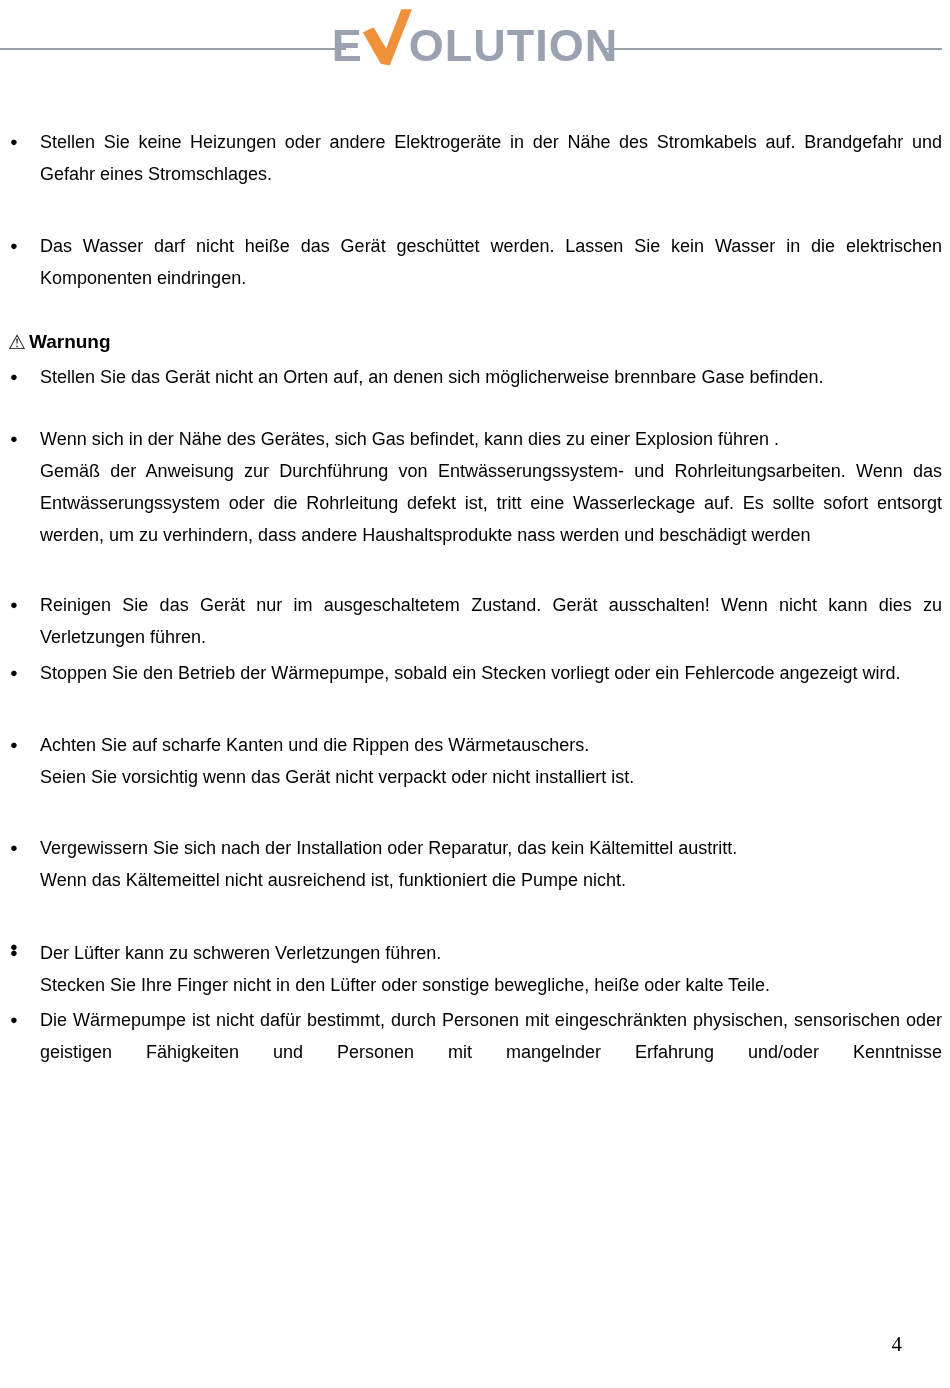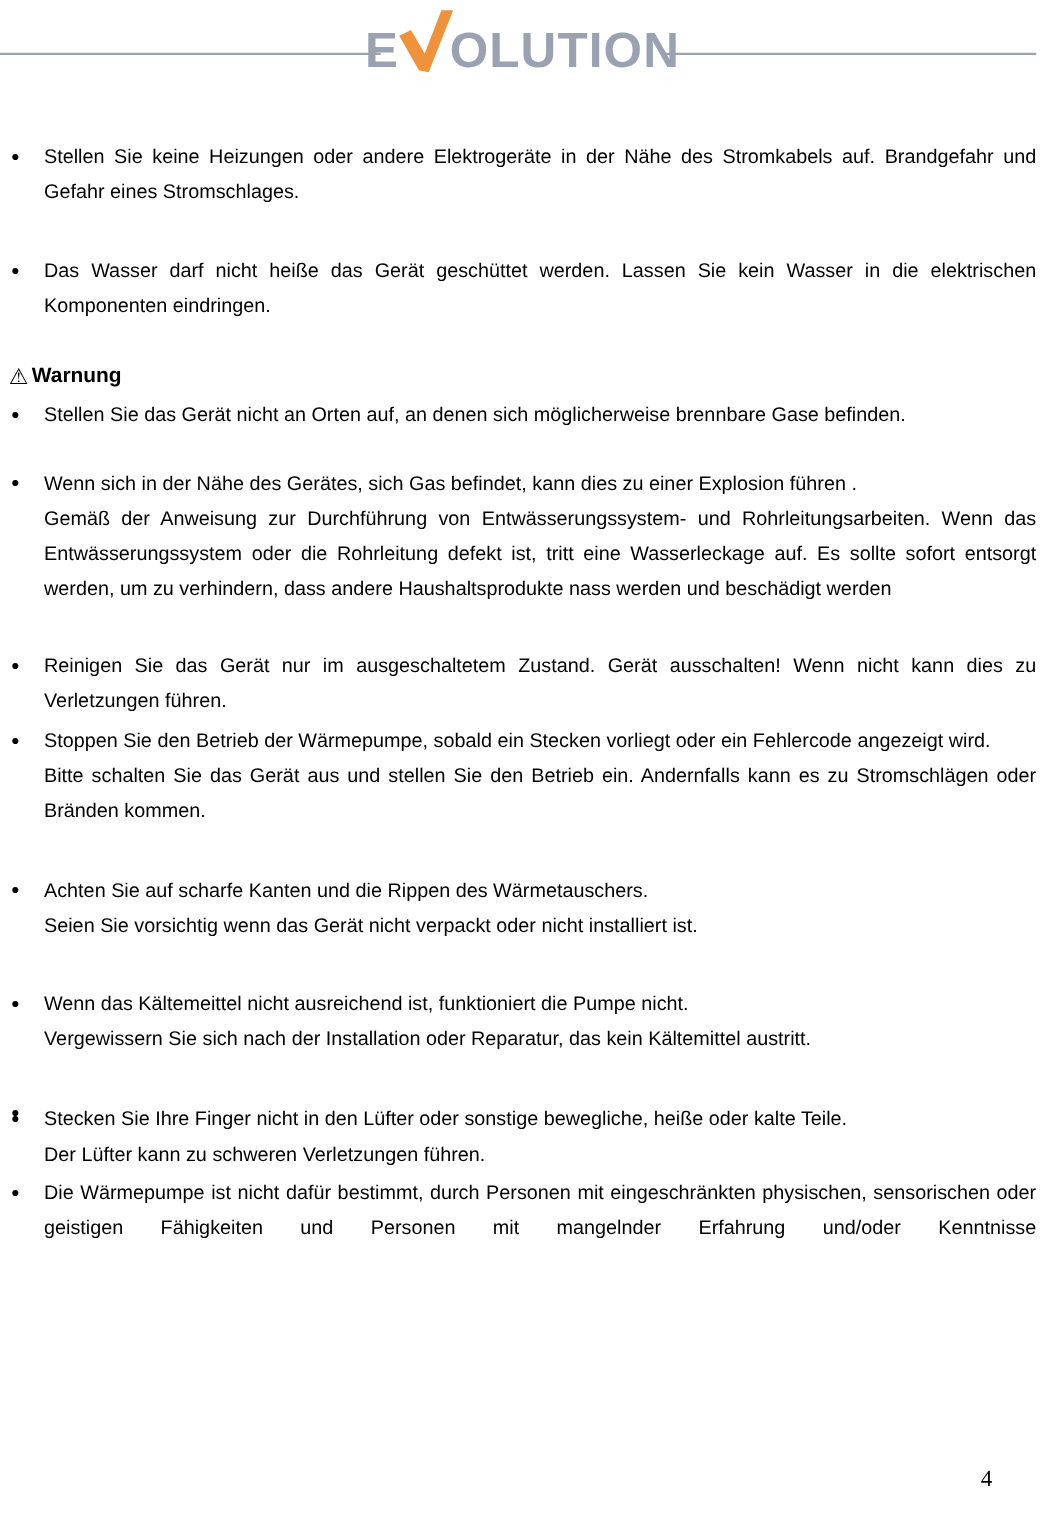--- a/index.html
+++ b/index.html
@@ -95,43 +95,42 @@
   </div>
 
   <div class="item" style="margin-top:38px">
     <span class="bullet">●</span>
     <span class="block b">Reinigen Sie das Gerät nur im ausgeschaltetem Zustand. Gerät ausschalten! Wenn nicht kann dies zu Verletzungen führen.</span>
   </div>
 
   <div class="item" style="margin-top:4px">
     <span class="bullet">●</span>
     <span class="block b">Stoppen Sie den Betrieb der Wärmepumpe, sobald ein Stecken vorliegt oder ein Fehlercode angezeigt wird.</span>
-    <span class="block">Bitte schalten Sie das Gerät aus und stellen Sie den Betrieb ein. Andernfalls kann es zu Stromschlägen oder Bränden kommen.</span>
   </div>
 
   <div class="item" style="margin-top:40px">
     <span class="bullet">●</span>
     <span class="block">Achten Sie auf scharfe Kanten und die Rippen des Wärmetauschers.</span>
     <span class="block b">Seien Sie vorsichtig wenn das Gerät nicht verpackt oder nicht installiert ist.</span>
   </div>
 
   <div class="item" style="margin-top:39px">
     <span class="bullet">●</span>
+    <span class="block b">Vergewissern Sie sich nach der Installation oder Reparatur, das kein Kältemittel austritt.</span>
     <span class="block">Wenn das Kältemeittel nicht ausreichend ist, funktioniert die Pumpe nicht.</span>
-    <span class="block b">Vergewissern Sie sich nach der Installation oder Reparatur, das kein Kältemittel austritt.</span>
   </div>
 
   <div class="item" style="margin-top:35px">
     <span class="bullet">●</span>
   </div>
 
   <div class="item" style="margin-top:41px">
     <span class="bullet">●</span>
+    <span class="block">Der Lüfter kann zu schweren Verletzungen führen.</span>
     <span class="block b">Stecken Sie Ihre Finger nicht in den Lüfter oder sonstige bewegliche, heiße oder kalte Teile.</span>
-    <span class="block">Der Lüfter kann zu schweren Verletzungen führen.</span>
   </div>
 
   <div class="item" style="margin-top:3px">
     <span class="bullet">●</span>
     <span class="block b justify-all">Die Wärmepumpe ist nicht dafür bestimmt, durch Personen mit eingeschränkten physischen, sensorischen oder geistigen Fähigkeiten und Personen mit mangelnder Erfahrung und/oder Kenntnisse</span>
   </div>
 
 </div>
 
 <div class="page-num">4</div>

